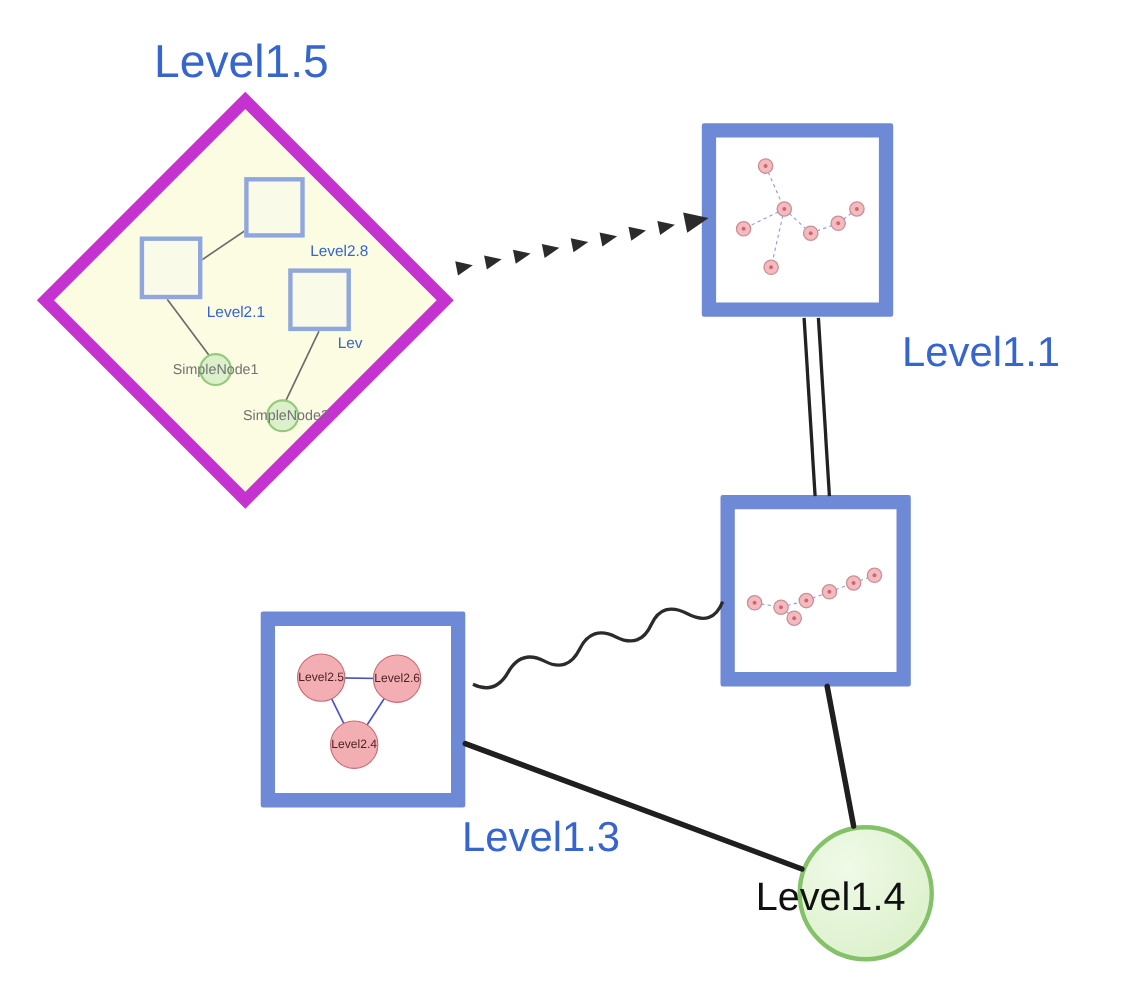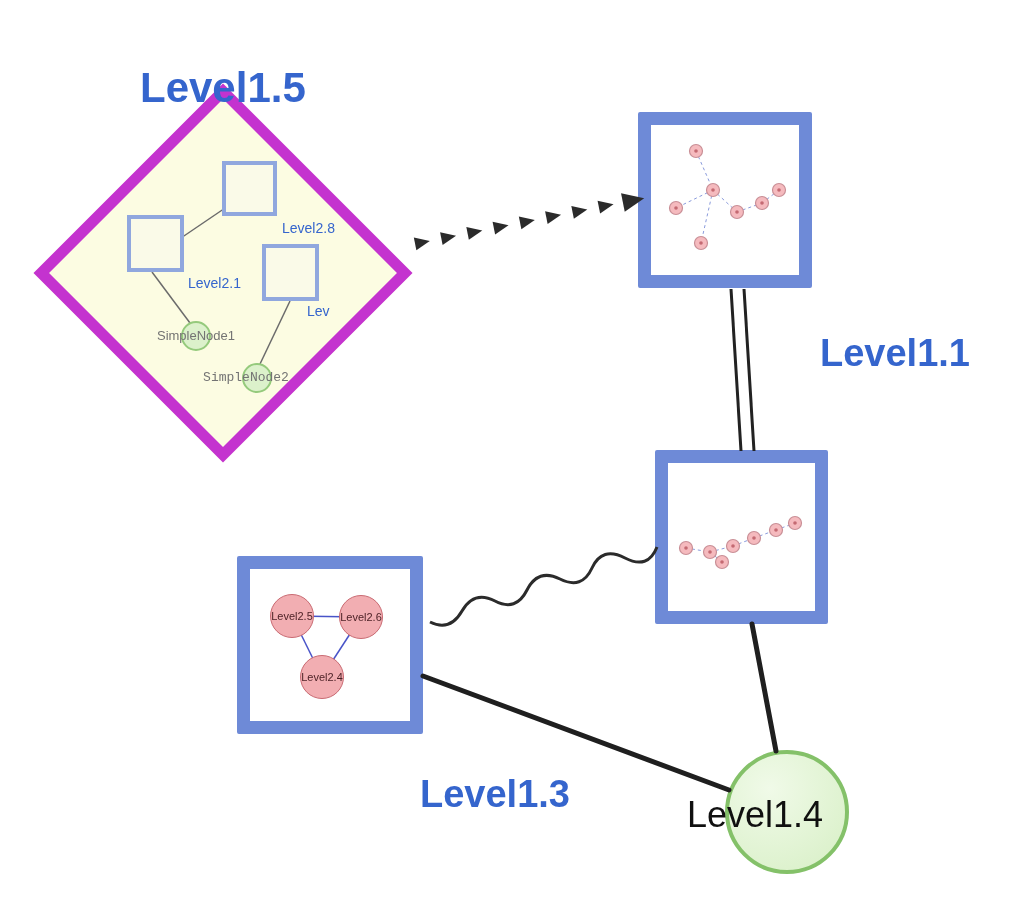--- a/index.html
+++ b/index.html
@@ -37,21 +37,21 @@
   .pinknode {
     position:absolute; width:44px; height:44px; border-radius:50%;
     background:#f2aeb2; border:1.5px solid #c96a72; z-index:3;
     display:flex; align-items:center; justify-content:center;
     overflow:hidden; font-size:11px; color:#4a1f24; white-space:nowrap;
   }
 
   
   .lbl-big {
     position:absolute; color:var(--label-blue,#3565cd);
-    font-size:38px; font-weight:700; white-space:nowrap; z-index:4;margin-top:32px;
+    font-size:38px; font-weight:400; white-space:nowrap; z-index:4;
   }
   .lbl-l15 { left:140px; top:32px; font-size:42px; }
   .lbl-l11 { left:820px; top:300px; }
   .lbl-l12 { left:834px; top:631px; }
   .lbl-l13 { left:420px; top:741px; }
   .lbl-l14 {
     position:absolute; left:687px; top:794px; width:200px; text-align:left;
     color:#101010; font-size:36px; font-weight:500; z-index:4; white-space:nowrap;
   }
   .lbl-small {
@@ -188,15 +188,15 @@
   <div class="lbl-big lbl-l15">Level1.5</div>
   <div class="lbl-big lbl-l11">Level1.1</div>
   <div class="lbl-big lbl-l13">Level1.3</div>
   <div class="lbl-l14">Level1.4</div>
 
   <div class="lbl-small" style="left:282px; top:220px;">Level2.8</div>
   <div class="lbl-small" style="left:188px; top:275px;text-align:center;">Level2.1</div>
   <div class="lbl-small" style="left:307px; top:303px;">Lev</div>
 
   <div class="lbl-gnode" style="left:136px; top:328px;">SimpleNode1</div>
-  <div class="lbl-gnode" style="left:186px; top:370px;font-family:Liberation Mono, monospace;">SimpleNode2</div>
+  <div class="lbl-gnode" style="left:200px; top:370px;">SimpleNode2</div>
 
 </div>
 
 </body></html>

